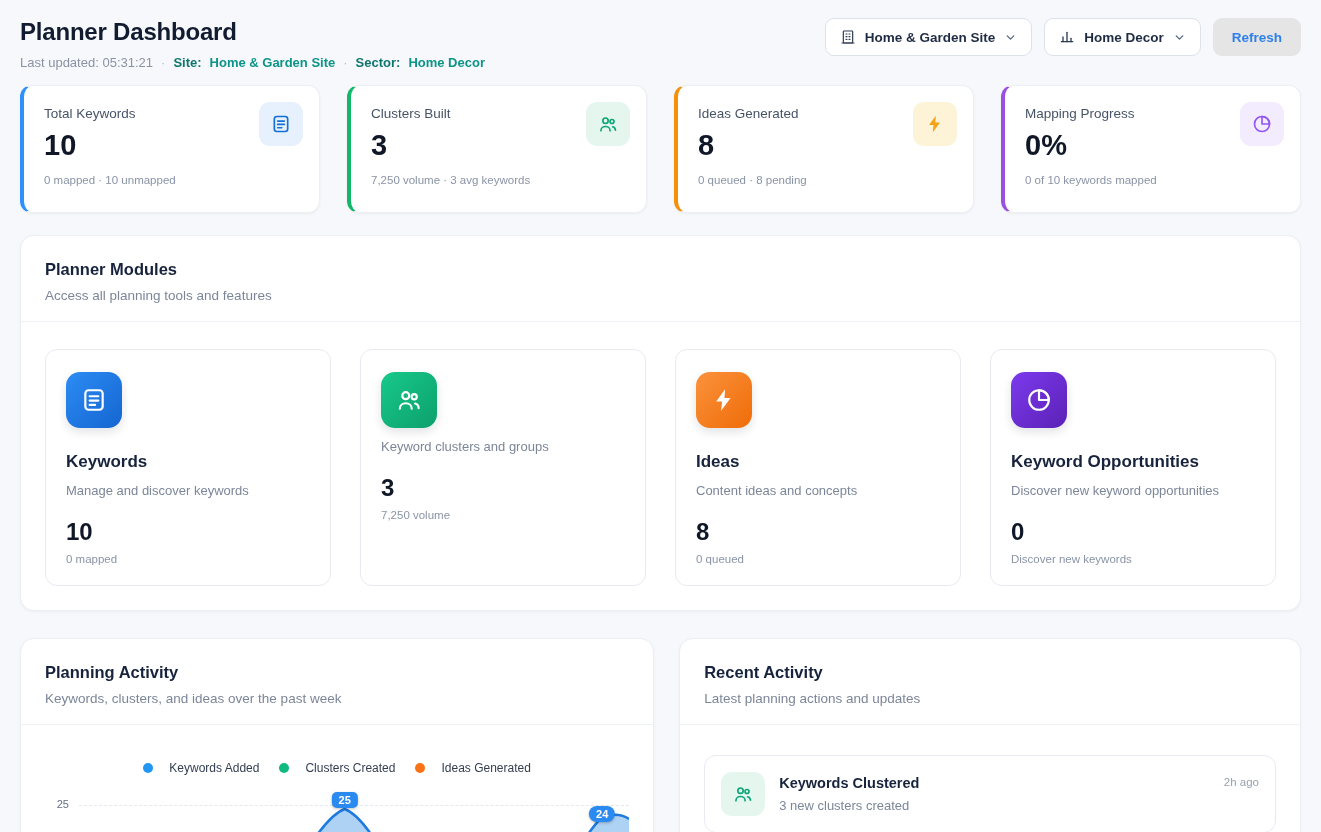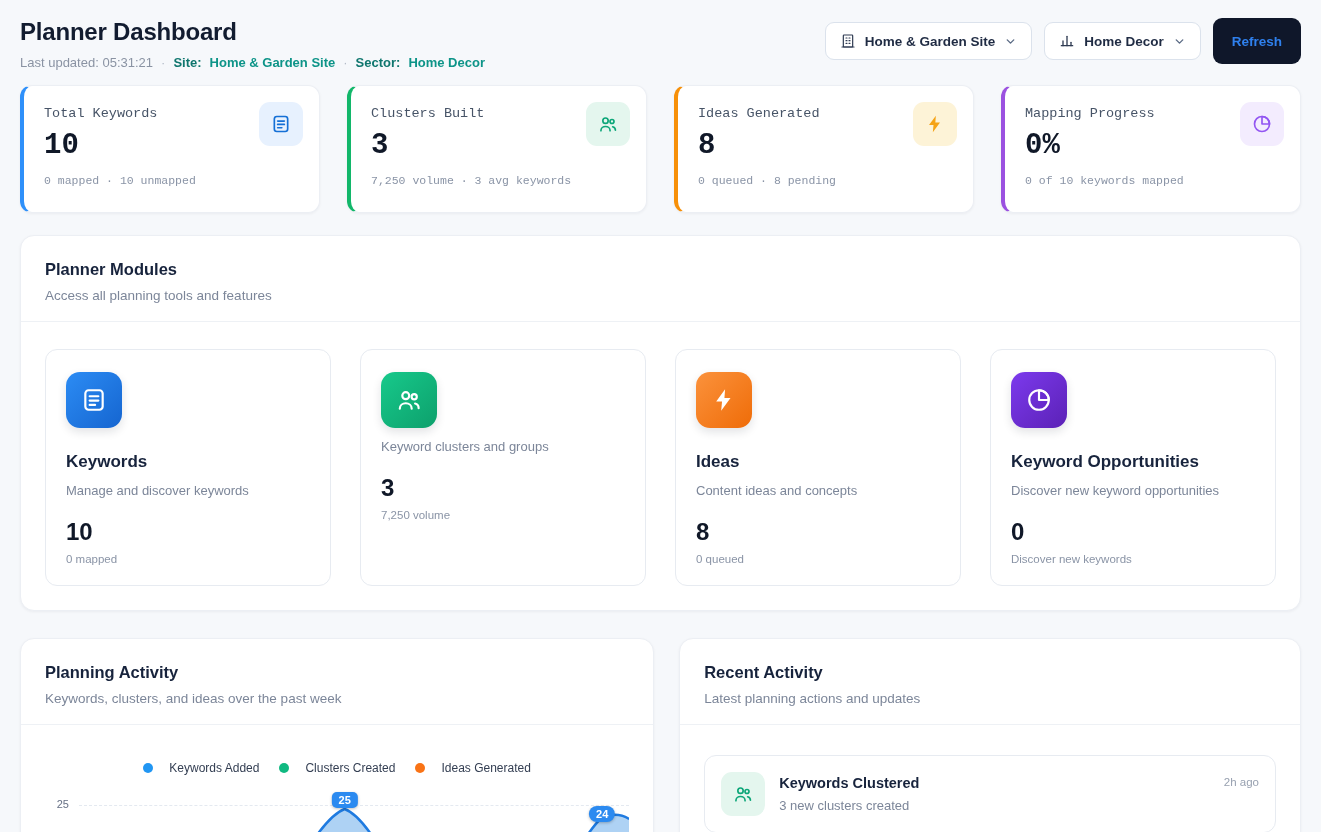--- a/index.html
+++ b/index.html
@@ -21,26 +21,26 @@
   .meta-dot { color: #b4bcc8; }
   .controls { display: flex; gap: 12px; align-items: center; }
   .select-btn {
     display: inline-flex; align-items: center; gap: 9px; height: 38px;
     background: #fff; border: 1px solid #dbe2ec; border-radius: 9px;
     padding: 0 14px; font-family: inherit; font-size: 13.5px; font-weight: 700; color: #1f2b43; cursor: pointer;
   }
   .select-btn .btn-icon svg { width: 16px; height: 16px; display: block; color: #2f3b52; }
   .select-btn .chev svg { width: 13px; height: 13px; display: block; color: #5b6b85; }
   .refresh-btn {
-    height: 46px; padding: 0 19px; border: none; border-radius: 9px;
-    background: #0f172a; color: #2f80ed; font-family: inherit; font-size: 13.5px; font-weight: 700; cursor: pointer;
-  }
-
-  
-  .stats { margin-top: 15px; display: grid; grid-template-columns: repeat(4, 1fr); gap: 27px; font-family: Liberation Mono, monospace; }
+    height: 38px; padding: 0 19px; border: none; border-radius: 9px;
+    background: #e5e5e5; color: #2f80ed; font-family: inherit; font-size: 13.5px; font-weight: 700; cursor: pointer;
+  }
+
+  
+  .stats { margin-top: 15px; display: grid; grid-template-columns: repeat(4, 1fr); gap: 27px; }
   .stat-card {
     position: relative; background: #fff; border: 1px solid #eceff4; border-radius: 12px;
     padding: 20px 20px 18px 20px; box-shadow: 0 1px 3px rgba(16,24,40,0.05); min-height: 128px;
   }
   .accent-blue   { border-left: 4px solid #2e90fa; }
   .accent-green  { border-left: 4px solid #12b76a; }
   .accent-orange { border-left: 4px solid #f79009; }
   .accent-purple { border-left: 4px solid #9b51e0; }
   .stat-label { font-size: 13.5px; color: #475467; font-weight: 500; }
   .stat-value { margin-top: 8px; font-size: 29px; font-weight: 800; color: #101828; }

